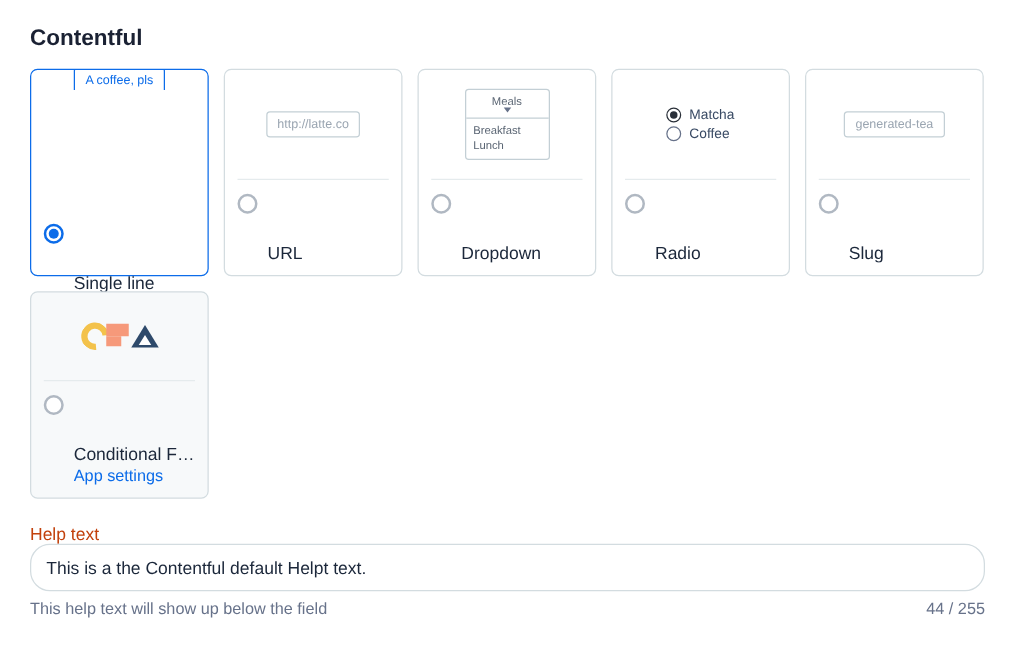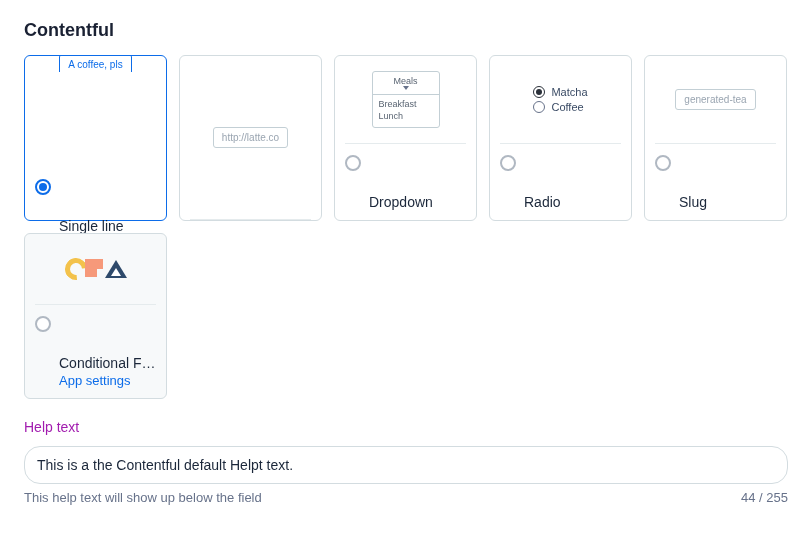--- a/index.html
+++ b/index.html
@@ -173,22 +173,22 @@
     left: -5px; top: 8px;
     border-left: 5px solid transparent;
     border-right: 5px solid transparent;
     border-bottom: 8px solid #fff;
   }
   .card.app { background: #f7f9fa; }
 
   
   .field-label {
     font-size: 14px;
-    color: #a21caf;
-    margin-bottom: 11px;
+    color: #c2410c;
+    margin-bottom: 0;
   }
   .text-input {
     width: 100%;
     border: 1px solid #d3dce0;
     border-radius: 16px;
     padding: 10px 12px;
     font-size: 14px;
     color: #1b273a;
     font-family: inherit;
   }
@@ -221,20 +221,26 @@
         <div class="label-sub">Default</div>
       </div>
     </div>
   </div>
 
   <div class="card">
     <div class="preview">
       <span class="mini-box gray">http://latte.co</span>
     </div>
     <div class="divider"></div>
+    <div class="label-row">
+      <span class="radio"></span>
+      <div class="label-texts">
+        <div class="label-main">URL</div>
+      </div>
+    </div>
   </div>
 
   <div class="card">
     <div class="preview">
       <div class="mini-dropdown">
         <div class="mini-dd-top">
           <span>Meals</span>
           <span class="caret-down"></span>
         </div>
         <div class="mini-dd-list">

